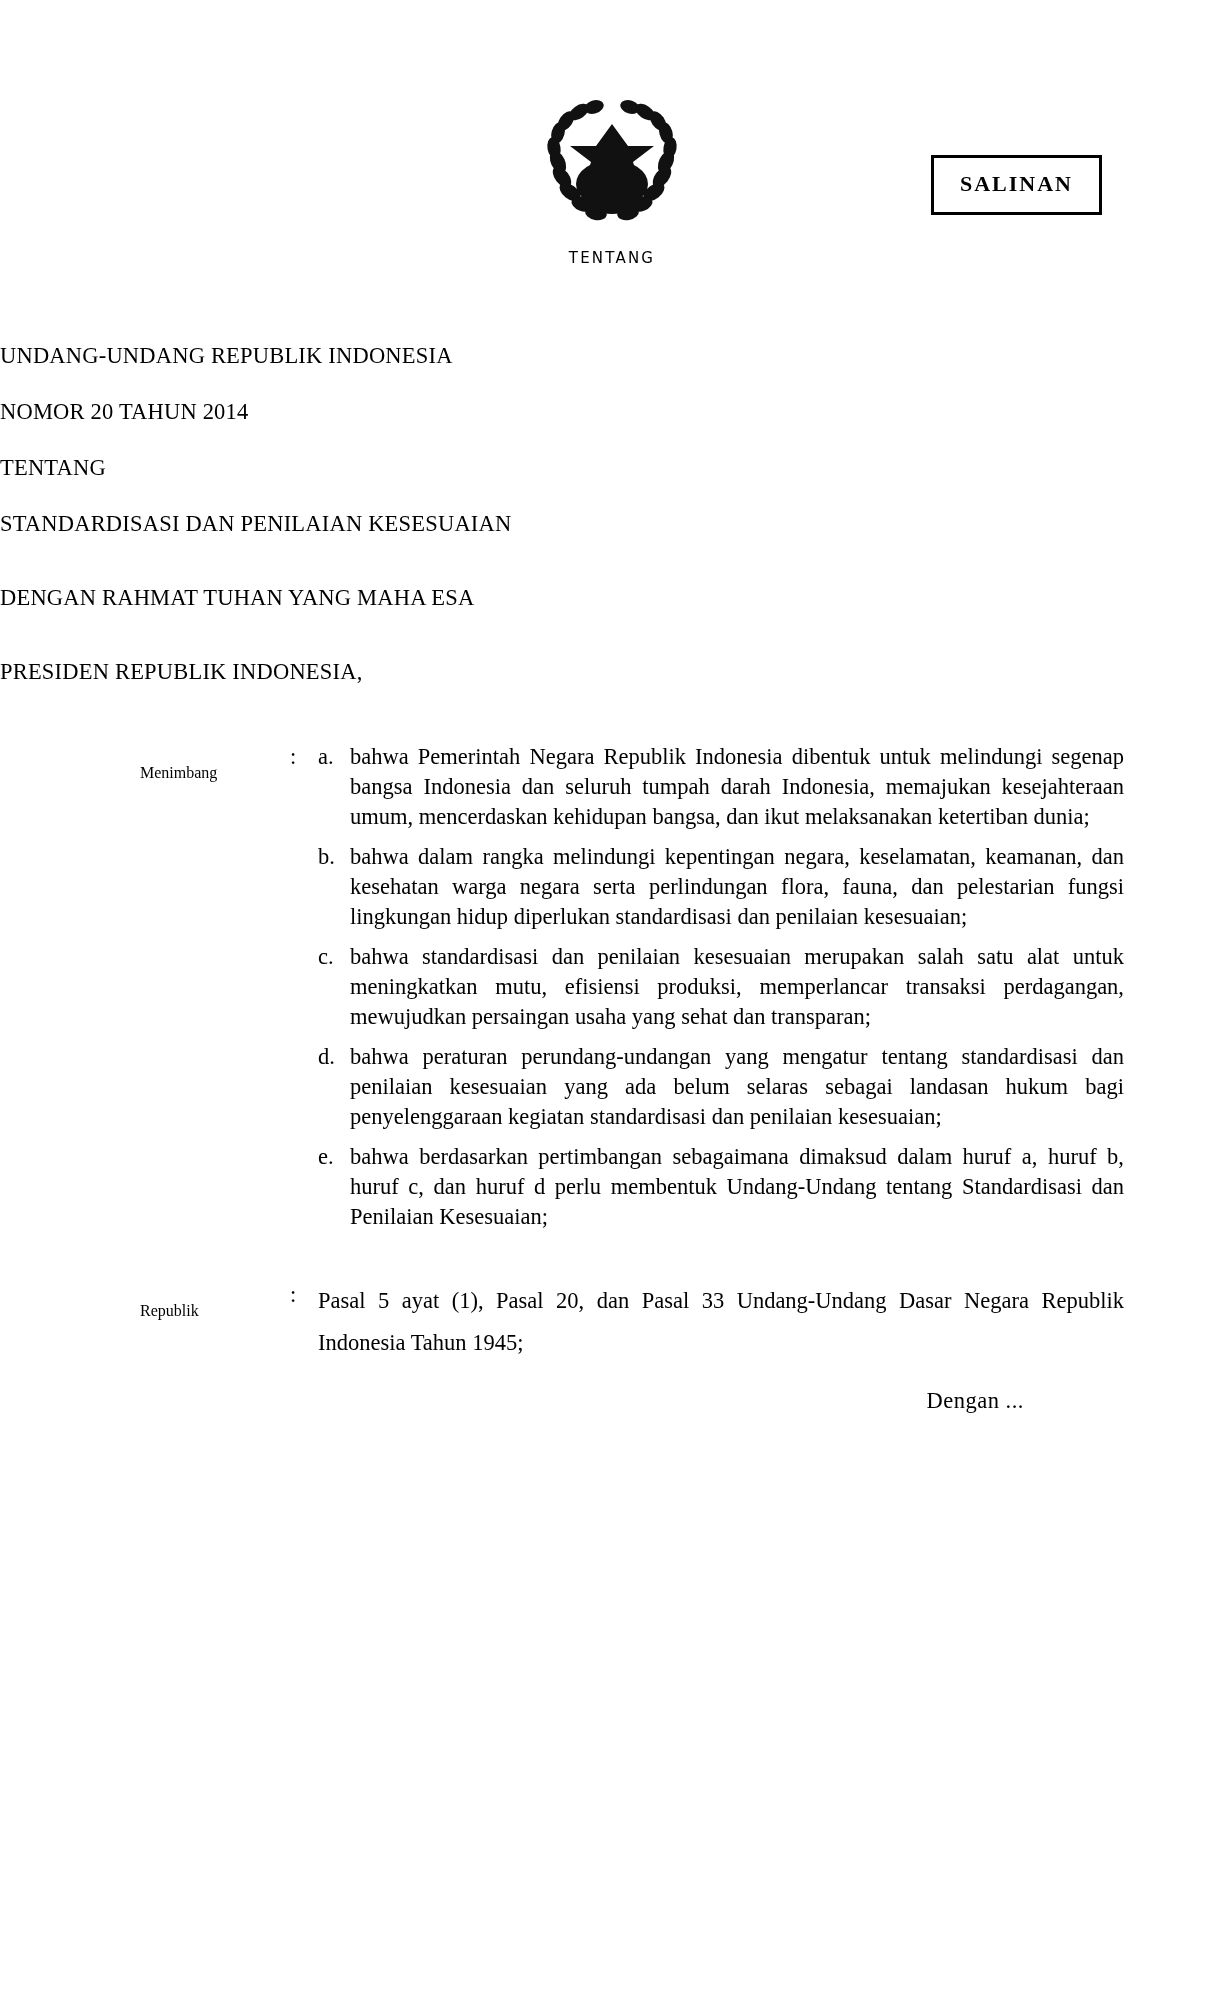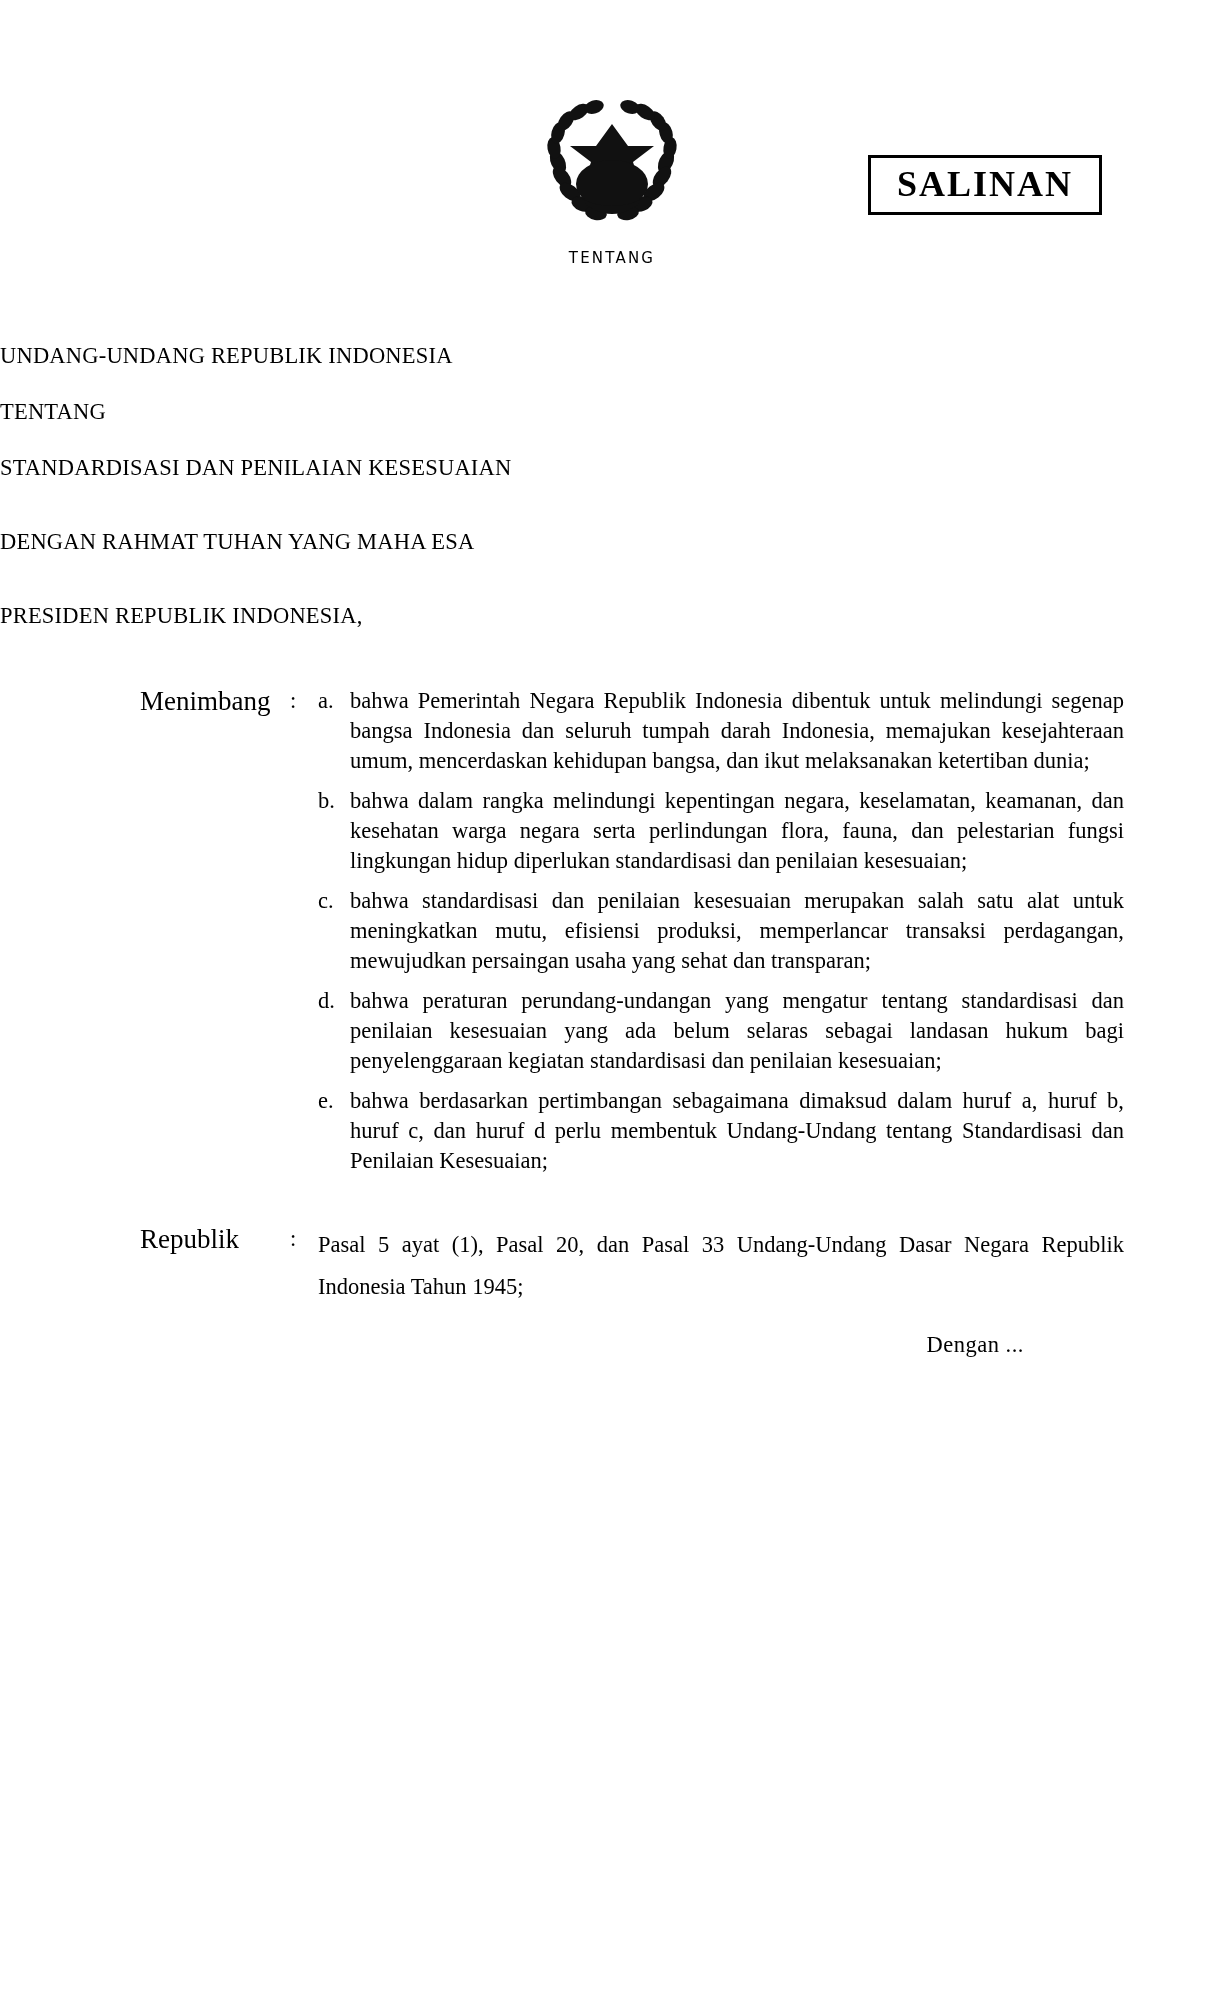--- a/index.html
+++ b/index.html
@@ -50,21 +50,21 @@
   }
   .salinan-box {
     position: absolute;
     right: 122px;
     top: 155px;
     border: 3px solid #000;
     padding: 10px 26px 12px 26px;
   }
   .salinan-text {
     font-family: "Liberation Serif", serif;
-    font-size: 36px;
+    font-size: 22px;
     font-weight: bold;
     letter-spacing: 2px;
     line-height: 32px;
   }
 
   
   .titles {
     margin-top: 58px;
     text-align: left;
   }
@@ -83,22 +83,23 @@
     padding-left: 140px;
     padding-right: 100px;
   }
   .clause-block {
     display: flex;
     align-items: flex-start;
   }
   .clause-label {
     width: 150px;
     flex: 0 0 150px;
-    font-size: 27px;
-    line-height: 30px;
+    font-size: 16px;
+    line-height: 30px;
+    margin-top: 16px;
   }
   .clause-colon {
     width: 28px;
     flex: 0 0 28px;
     font-size: 22.5px;
     line-height: 30px;
   }
   .clause-items {
     flex: 1 1 auto;
   }
@@ -186,20 +187,21 @@
       </div>
     </div>
 
     <div class="salinan-box">
       <div class="salinan-text">SALINAN</div>
     </div>
   </div>
 
   <div class="titles">
     <div>UNDANG-UNDANG REPUBLIK INDONESIA</div>
+    <div>NOMOR 20 TAHUN 2014</div>
     <div>TENTANG</div>
     <div>STANDARDISASI DAN PENILAIAN KESESUAIAN</div>
     <div class="title-gap"></div>
     <div>DENGAN RAHMAT TUHAN YANG MAHA ESA</div>
     <div class="title-gap"></div>
     <div>PRESIDEN REPUBLIK INDONESIA,</div>
   </div>
 
   <div class="body">
 

